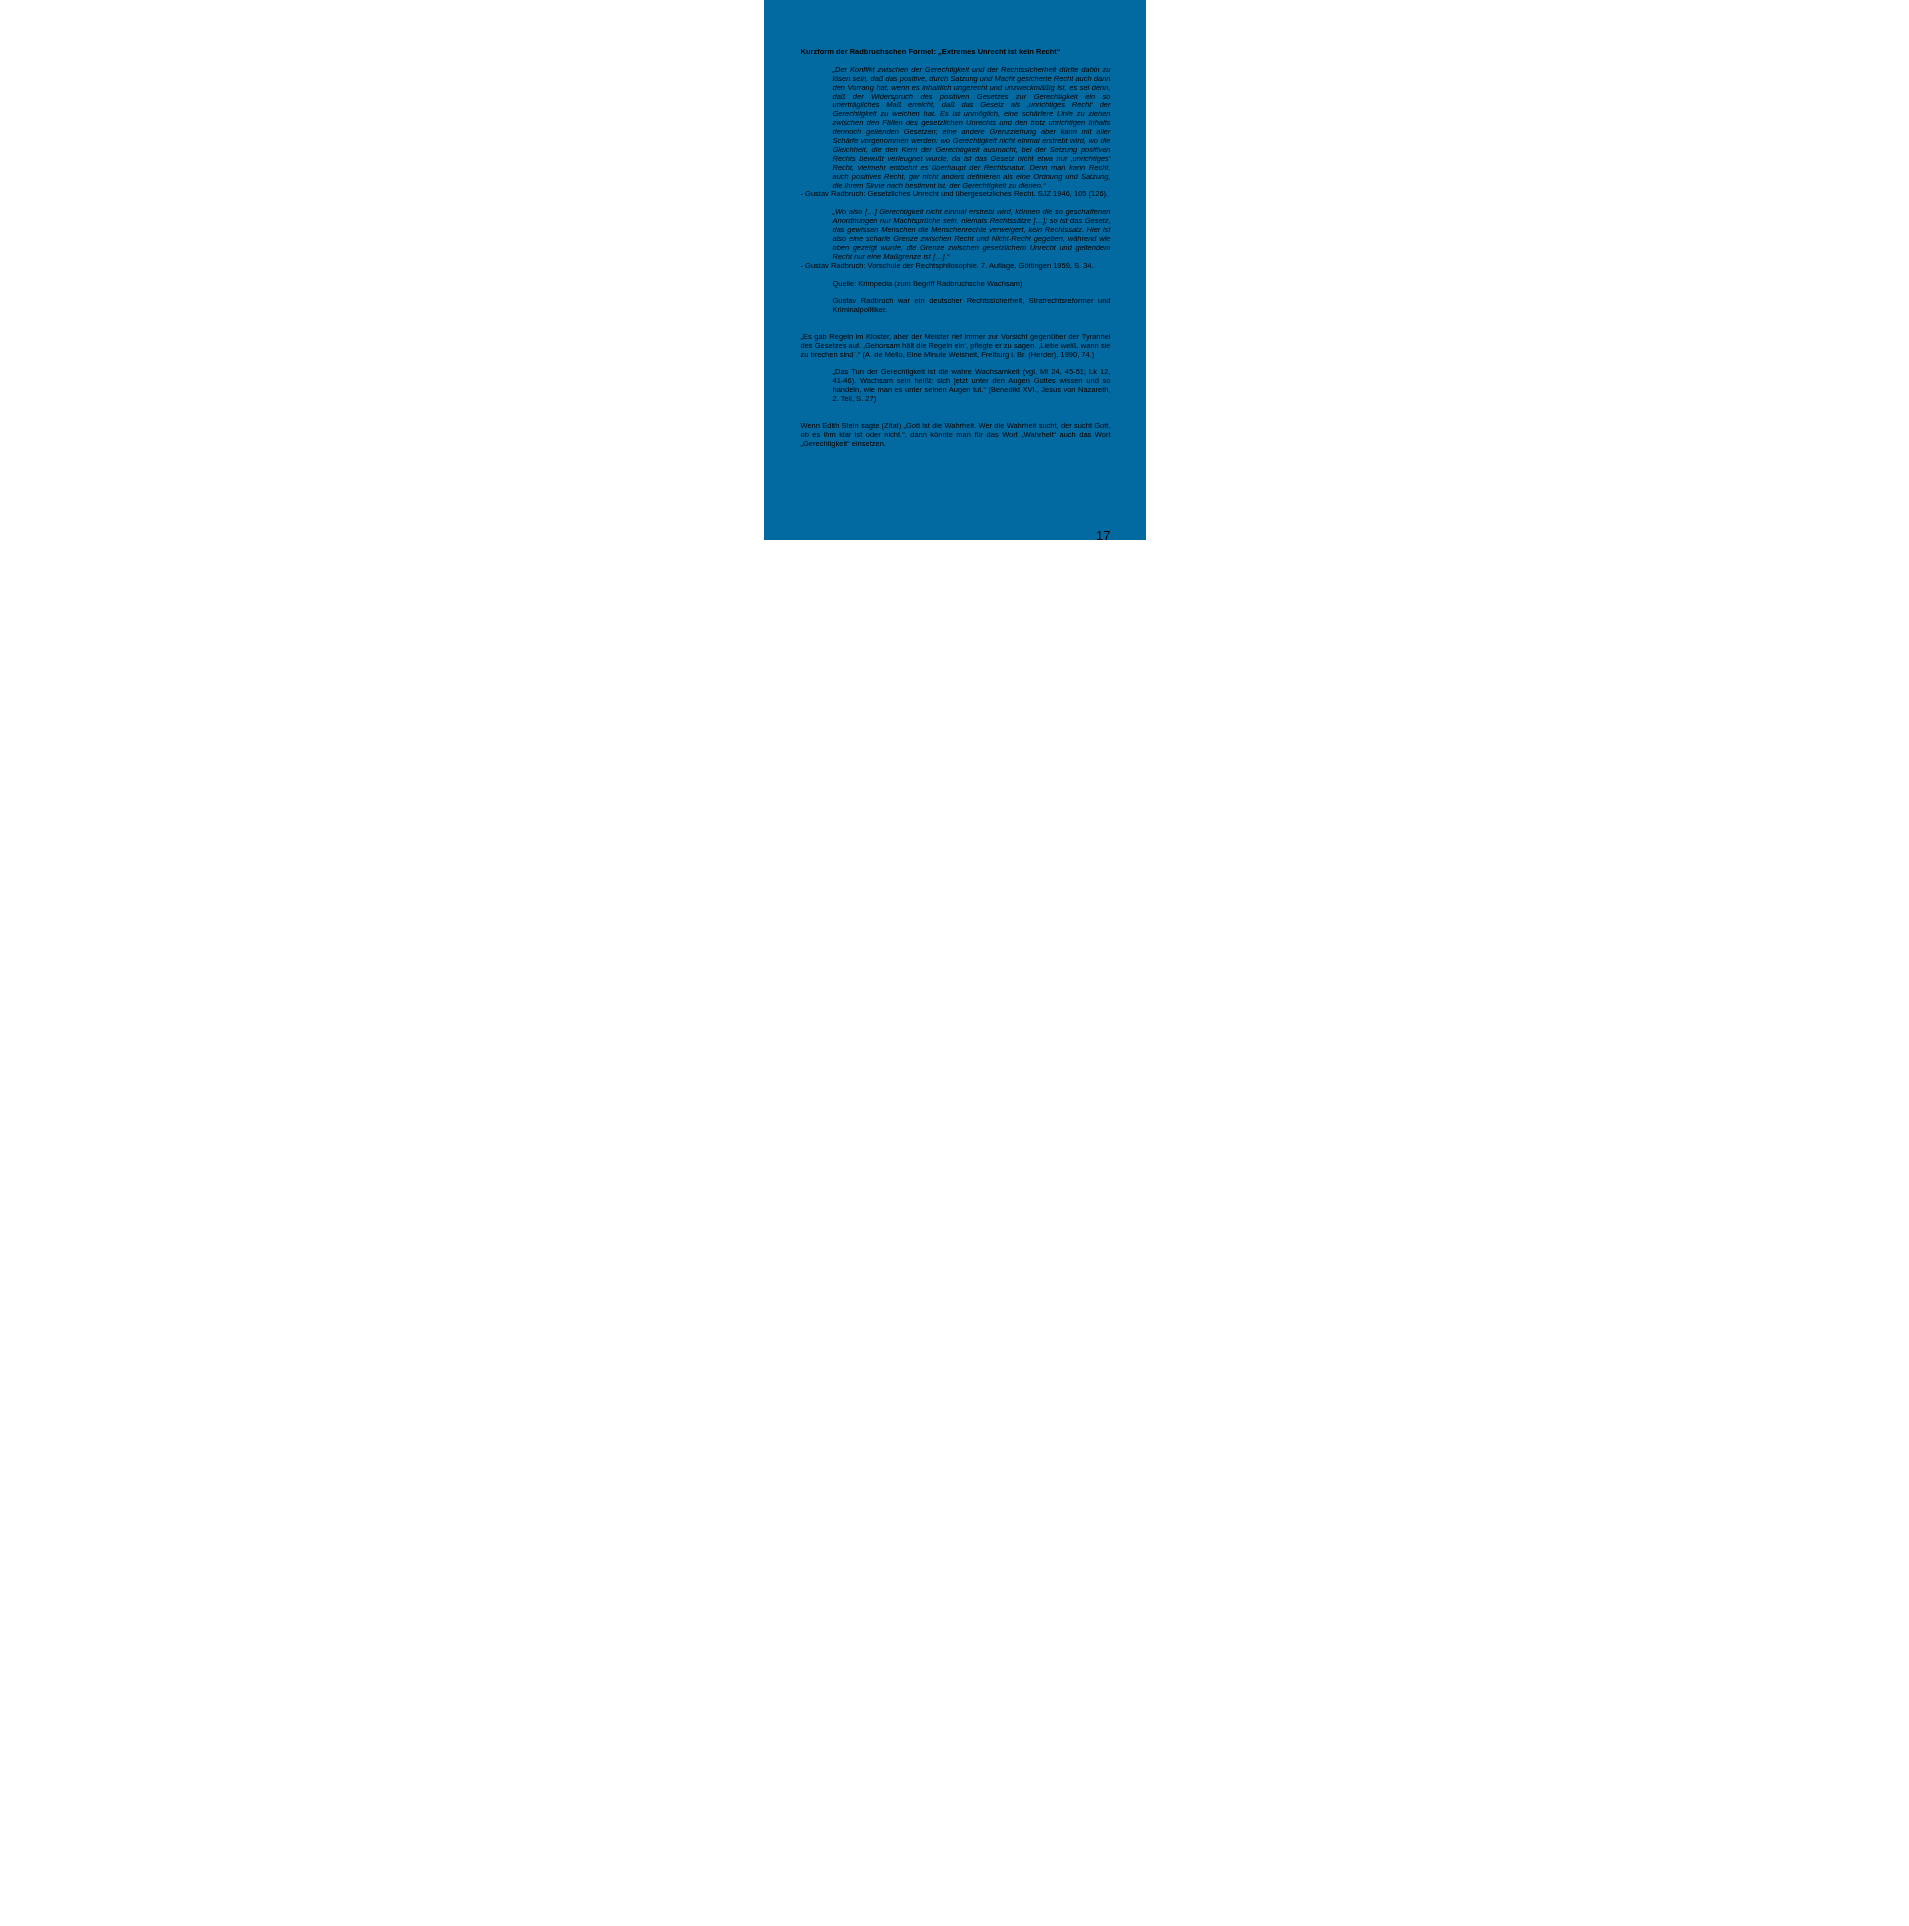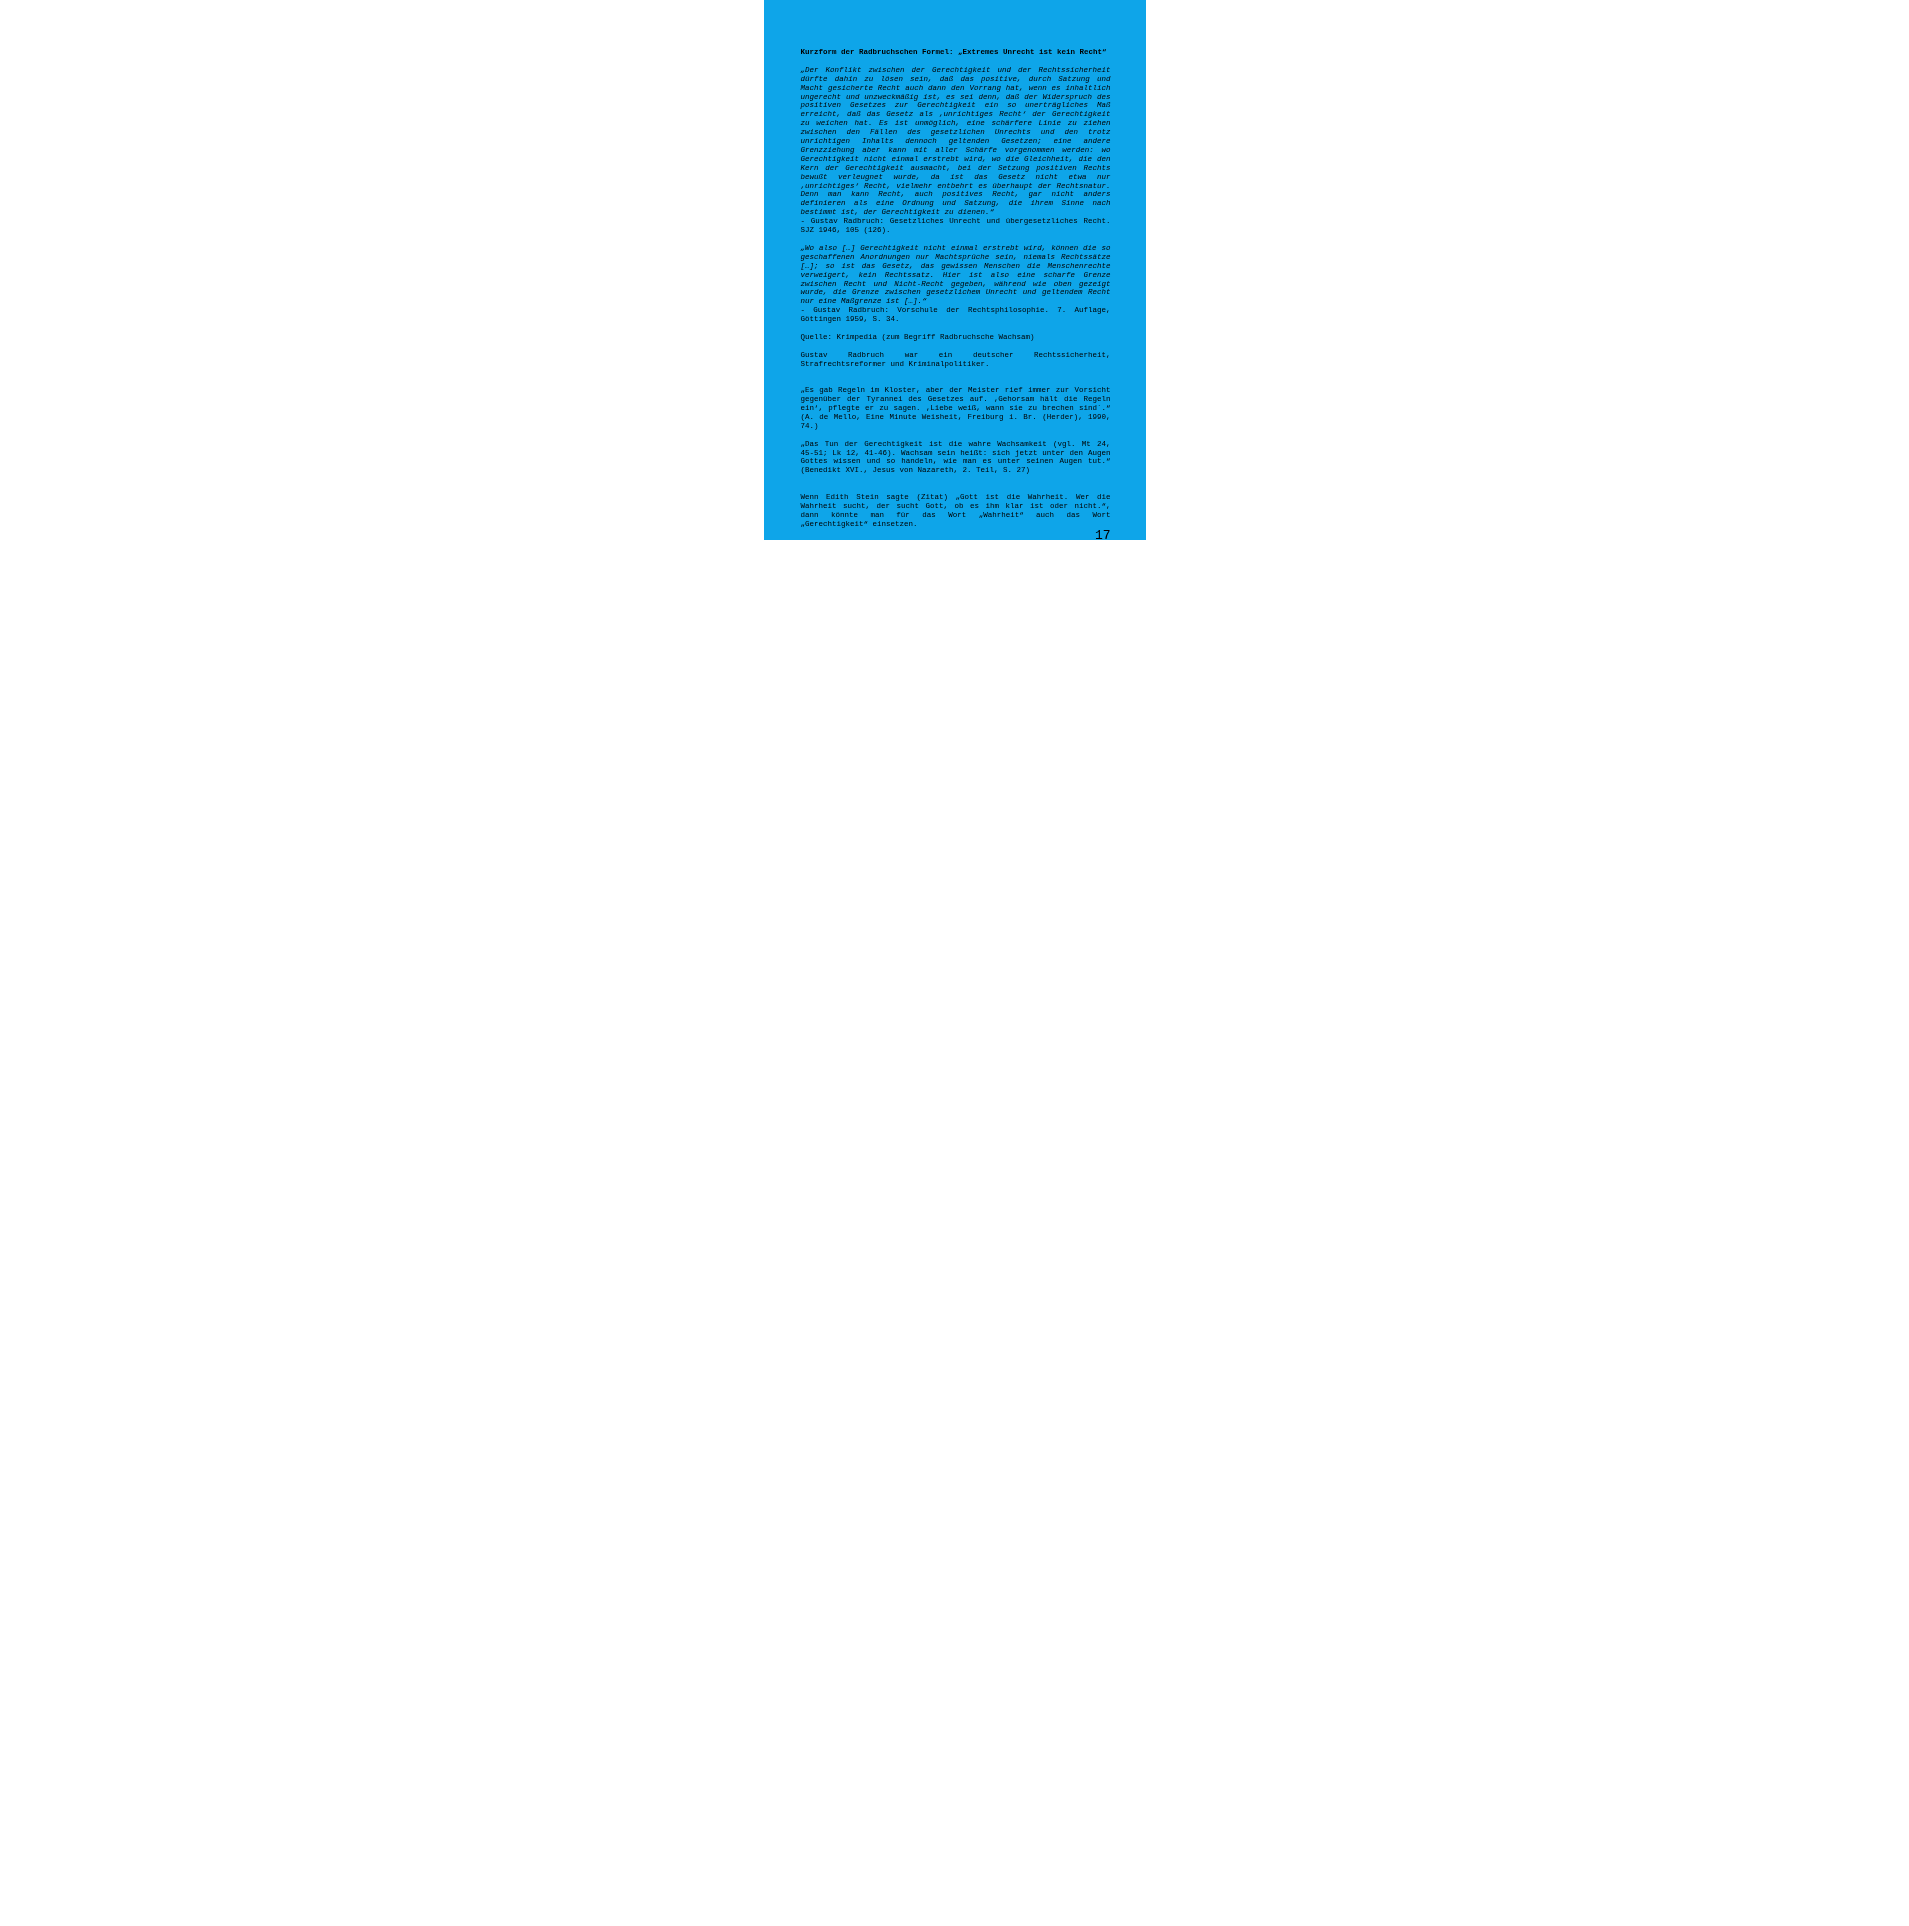--- a/index.html
+++ b/index.html
@@ -2,41 +2,41 @@
 <html style="font-size:6.2px"><head>
 <meta charset="utf-8">
 <style>
   * { margin: 0; padding: 0; box-sizing: border-box; }
   html, body { background: #ffffff; }
   .page {
     position: relative;
     width: 382px;
     height: 540px;
     margin: 0 auto;
-    background: #0ea5e9;
+    background: #0369a1;
     color: #000000;
-    font-family: Liberation Mono, monospace;
+    font-family: Liberation Sans, sans-serif;
     overflow: hidden;
   }
   .content {
     position: absolute;
     left: 37px;
     top: 0;
     width: 310px;
   }
   .block {
     font-size: 7.5px;
     line-height: 8.9px;
     word-spacing: normal;
   }
   .bold   { font-weight: 700; }
   .italic { font-style: italic; }
   .justify { text-align: justify; }
   .mt-title { margin-top: 48px; }
-  .mt-1 { margin-top: 8.9px; }
+  .mt-1 { margin-top: 8.9px; margin-left: 32px; }
   .mt-2 { margin-top: 17.7px; }
   .page-number {
     position: absolute;
     top: 532px;
     left: 37px;
     width: 310px;
     text-align: right;
     font-size: 13px;
     line-height: 8.9px;
   }

